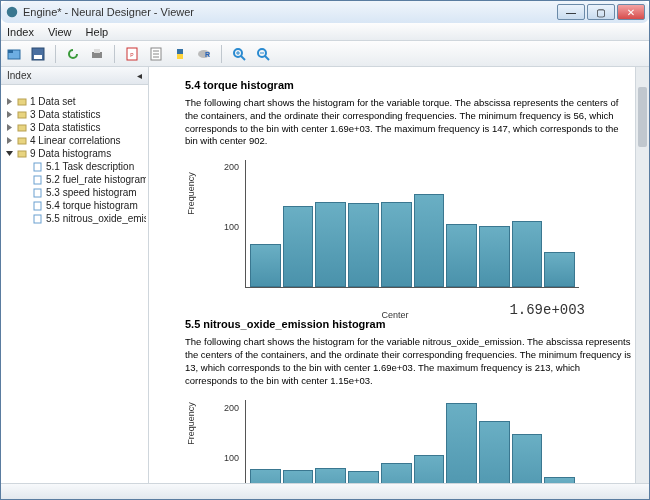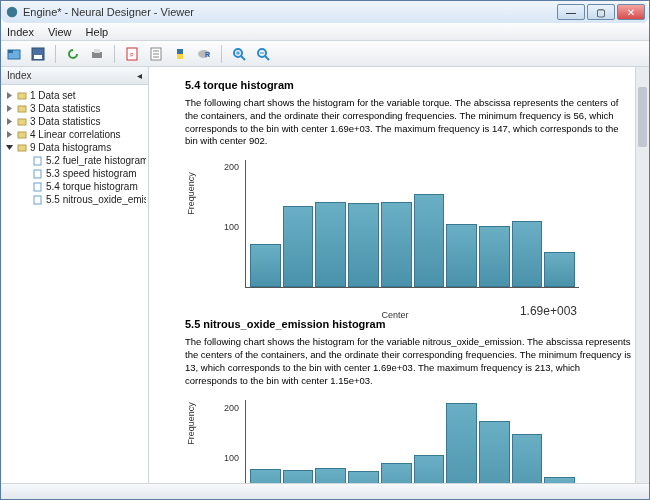--- a/index.html
+++ b/index.html
@@ -17,39 +17,39 @@
 .menubar span { cursor: default; }
 
 .toolbar { height: 26px; background: linear-gradient(#fdfdfd,#e9edf1); display: flex; align-items: center; padding: 0 4px; gap: 6px; border-bottom: 1px solid #cfd6dc; }
 .tbtn { width: 18px; height: 18px; display:flex; align-items:center; justify-content:center; }
 .tbtn svg { width: 16px; height: 16px; }
 .tsep { width:1px; height:18px; background:#c0c7ce; margin:0 2px; }
 
 .body { flex: 1; display: flex; overflow: hidden; gap: 8px; }
 .sidebar { width: 148px; border-right: 1px solid #cfd6dc; display:flex; flex-direction:column; }
 .sidebar-header { height: 18px; background: linear-gradient(#f7f9fb,#e3e8ee); font-size: 10px; padding: 2px 6px; color:#333; border-bottom:1px solid #cfd6dc; display:flex; align-items:center; justify-content:space-between; }
-.tree { flex:1; font-size: 10px; color:#222; padding: 4px 2px; overflow:hidden; }
+.tree { flex:1; font-size: 10px; color:#222; padding: 4px 2px; overflow:hidden;margin-top:6px; }
 .tree-item { display:flex; align-items:center; gap:3px; padding:1px 2px; white-space:nowrap; overflow:hidden; text-overflow:ellipsis; }
 .tree-item .tw { width:9px; height:9px; flex-shrink:0; }
 .tree-item.child2 { padding-left: 30px; }
 .page-icon { width:10px; height:10px; flex-shrink:0; }
 
 .content { flex:1; overflow:auto; padding: 8px 16px 8px 28px; position:relative; }
 .content h3 { font-size: 11px; font-weight: bold; margin: 4px 0 6px; color:#000; }
 .content p { font-size: 9.5px; line-height: 1.35; color:#000; margin-bottom: 8px; }
 
 .chart-wrap { position:relative; width: 380px; height: 150px; margin: 4px 0 12px 20px; }
 .ylabel { position:absolute; left:-14px; top:50%; transform: rotate(-90deg) translateX(50%); transform-origin:left; font-size:9px; color:#333; }
 .xlabel { position:absolute; bottom:-14px; left:50%; transform:translateX(-50%); font-size:9px; color:#333; }
 .plot { position:absolute; left:40px; top:4px; right:6px; bottom:18px; border-left:1px solid #555; border-bottom:1px solid #555; }
 .ticks { position:absolute; left:0; top:4px; bottom:18px; width:38px; }
 .tick { position:absolute; right:4px; font-size:9px; color:#333; transform:translateY(-50%); }
 .bars { position:absolute; inset:0; display:flex; align-items:flex-end; gap:2px; padding:0 4px; }
 .bar { flex:1; background: linear-gradient(#6aafc4,#4a92ab); border:1px solid #3a7790; }
-.xmax { position:absolute; right:8px; bottom:-12px; font-size:12px; color:#333; }
+.xmax { position:absolute; right:0; bottom:-12px; font-size:14px; color:#333;font-family:Liberation Mono, monospace; }
 
 .statusbar { height: 16px; background: linear-gradient(#f7f9fb,#e3e8ee); border-top:1px solid #cfd6dc; }
 
 .vscroll { position:absolute; right:0; top:0; bottom:0; width:14px; background:#e8ecef; border-left:1px solid #cfd6dc; }
 .vthumb { position:absolute; left:2px; right:2px; top:20px; height:60px; background:#c0c7ce; border-radius:2px; }
 </style>
 </head>
 <body>
 
 <div class="window">
@@ -183,20 +183,26 @@
             <span>4 Linear correlations</span>
           </div>
         <div class="tree-item">
             <svg class="tw" viewBox="0 0 9 9">
               <path d="M1 2l3.5 5L8 2z" fill="#333"></path>
             </svg>
             <svg class="page-icon" viewBox="0 0 10 10">
               <rect x="1" y="2" width="8" height="6" fill="#e8d480" stroke="#b8a050"></rect>
             </svg>
             <span>9 Data histograms</span>
+          </div>
+        <div class="tree-item child2">
+            <svg class="page-icon" viewBox="0 0 10 10">
+              <rect x="1" y="1" width="7" height="8" fill="#fff" stroke="#6aa0d0"></rect>
+            </svg>
+            <span>5.1 Task description</span>
           </div>
         <div class="tree-item child2">
             <svg class="page-icon" viewBox="0 0 10 10">
               <rect x="1" y="1" width="7" height="8" fill="#fff" stroke="#6aa0d0"></rect>
             </svg>
             <span>5.2 fuel_rate histogram</span>
           </div>
         <div class="tree-item child2">
             <svg class="page-icon" viewBox="0 0 10 10">
               <rect x="1" y="1" width="7" height="8" fill="#fff" stroke="#6aa0d0"></rect>

